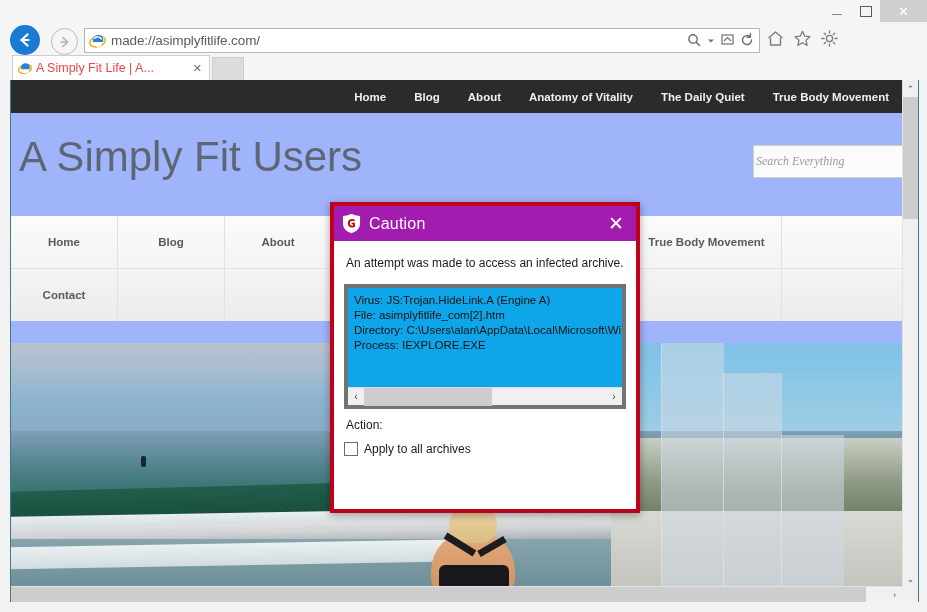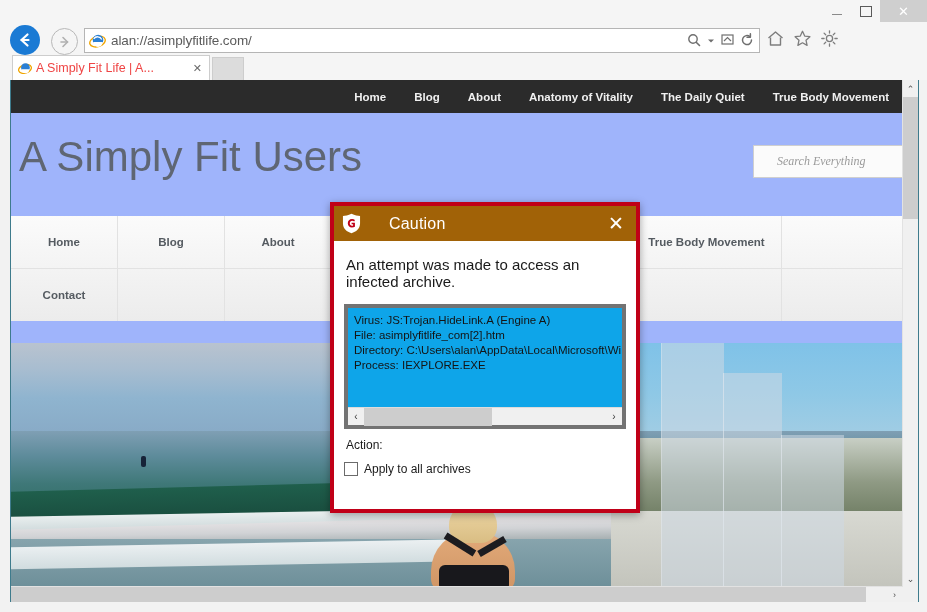--- a/index.html
+++ b/index.html
@@ -90,21 +90,21 @@
   .banner{
     position:absolute;left:0;top:33px;width:892px;height:103px;background:#9fb4fb;
   }
   .sitetitle{
     position:absolute;left:8px;top:20px;font-size:42px;color:#5f6673;
     font-weight:normal;letter-spacing:0px;
   }
   .searchbox{
     position:absolute;right:-5px;top:32px;width:155px;height:33px;
     background:#fbfbfb;border:1px solid #cfcfcf;box-sizing:border-box;
-    display:flex;align-items:center;padding-left:23px;
+    display:flex;align-items:center;padding-left:2px;
   }
   .searchbox span{font-size:12px;color:#9a9a9a;font-style:italic;font-family:"Liberation Serif",serif;}
   
   .menubar{
     position:absolute;left:0;top:136px;width:892px;height:105px;
     background:linear-gradient(#fbfbfb,#ececec);
   }
   .menurow{display:flex;height:52px;border-bottom:1px solid #e2e2e2;}
   .menuitem{
     display:flex;align-items:center;justify-content:center;
@@ -174,29 +174,29 @@
   .hsb-thumb{position:absolute;left:0;top:0;width:855px;height:15px;background:#cdcdcd;}
   .hsb-rt{position:absolute;right:0;top:0;width:17px;height:15px;display:flex;align-items:center;justify-content:center;color:#4d4d4d;font-size:9px;}
   .corner{position:absolute;right:0;bottom:0;width:15px;height:15px;background:#f0f0f0;}
   
   .dialog{
     position:absolute;left:330px;top:202px;width:310px;height:311px;
     background:#ffffff;border:4px solid #c00018;box-sizing:border-box;
     box-shadow:0 2px 8px rgba(0,0,0,.35);
   }
   .dlg-title{
-    height:35px;background:#a16207;display:flex;align-items:center;padding:0 8px;box-sizing:border-box;gap:20px;
+    height:35px;background:#a21caf;display:flex;align-items:center;padding:0 8px;box-sizing:border-box;
   }
   .gd-logo{width:19px;height:21px;flex:0 0 auto;margin-right:8px;}
   .dlg-title h1{
     margin:0;font-size:16px;font-weight:normal;color:#ffffff;flex:1;letter-spacing:.2px;
   }
   .dlg-close{color:#ffffff;font-size:19px;line-height:1;padding:0 4px;font-weight:300;}
   .dlg-body{padding:12px 10px 8px 10px;}
-  .dlg-msg{font-size:15px;color:#1a1a1a;margin:3px 0 14px 2px;}
+  .dlg-msg{font-size:12px;color:#1a1a1a;margin:3px 0 14px 2px;}
   .detailbox{
     border:4px solid #737373;background:#0ea5e9;height:125px;position:relative;box-sizing:border-box;
   }
   .detaillines{padding:5px 6px;font-size:11.5px;color:#141414;line-height:15px;white-space:nowrap;overflow:hidden;}
   .dhscroll{
     position:absolute;left:0;bottom:0;width:100%;height:18px;background:#f0f0f0;border-top:1px solid #dcdcdc;
     display:flex;align-items:center;box-sizing:border-box;
   }
   .dhs-l,.dhs-r{width:16px;text-align:center;font-size:10px;color:#3c3c3c;}
   .dhs-track{flex:1;height:18px;position:relative;}
@@ -253,21 +253,21 @@
     </svg>
   </div>
 
   <div class="addrbar">
     <svg class="ielogo" viewBox="0 0 32 32">
       <ellipse cx="16" cy="18" rx="15" ry="9.5" fill="none" stroke="#f0a500" stroke-width="2.6" transform="rotate(-18 16 18)"></ellipse>
       <circle cx="17" cy="15" r="10" fill="#2a7fd4"></circle>
       <path d="M8 19 h18 a9 9 0 0 1 -18 0 z" fill="#ffffff"></path>
       <path d="M9 13 a8.5 8.5 0 0 1 15 1" fill="none" stroke="#ffffff" stroke-width="2.4"></path>
     </svg>
-    <span class="urltext">alan://asimplyfitlife.com/</span>
+    <span class="urltext">made://asimplyfitlife.com/</span>
     <span class="addr-icons">
       <span class="ic">
         <svg width="14" height="14" viewBox="0 0 14 14">
             <circle cx="6" cy="6" r="4.2" fill="none" stroke="#6f6f6f" stroke-width="1.4"></circle>
             <path d="M9.2 9.2 L12.5 12.5" stroke="#6f6f6f" stroke-width="1.6" stroke-linecap="round"></path>
           </svg>
       </span>
       <span class="ic">
         <svg width="8" height="8" viewBox="0 0 8 8">
             <path d="M1 2.5 L4 5.5 L7 2.5 Z" fill="#6f6f6f"></path>

